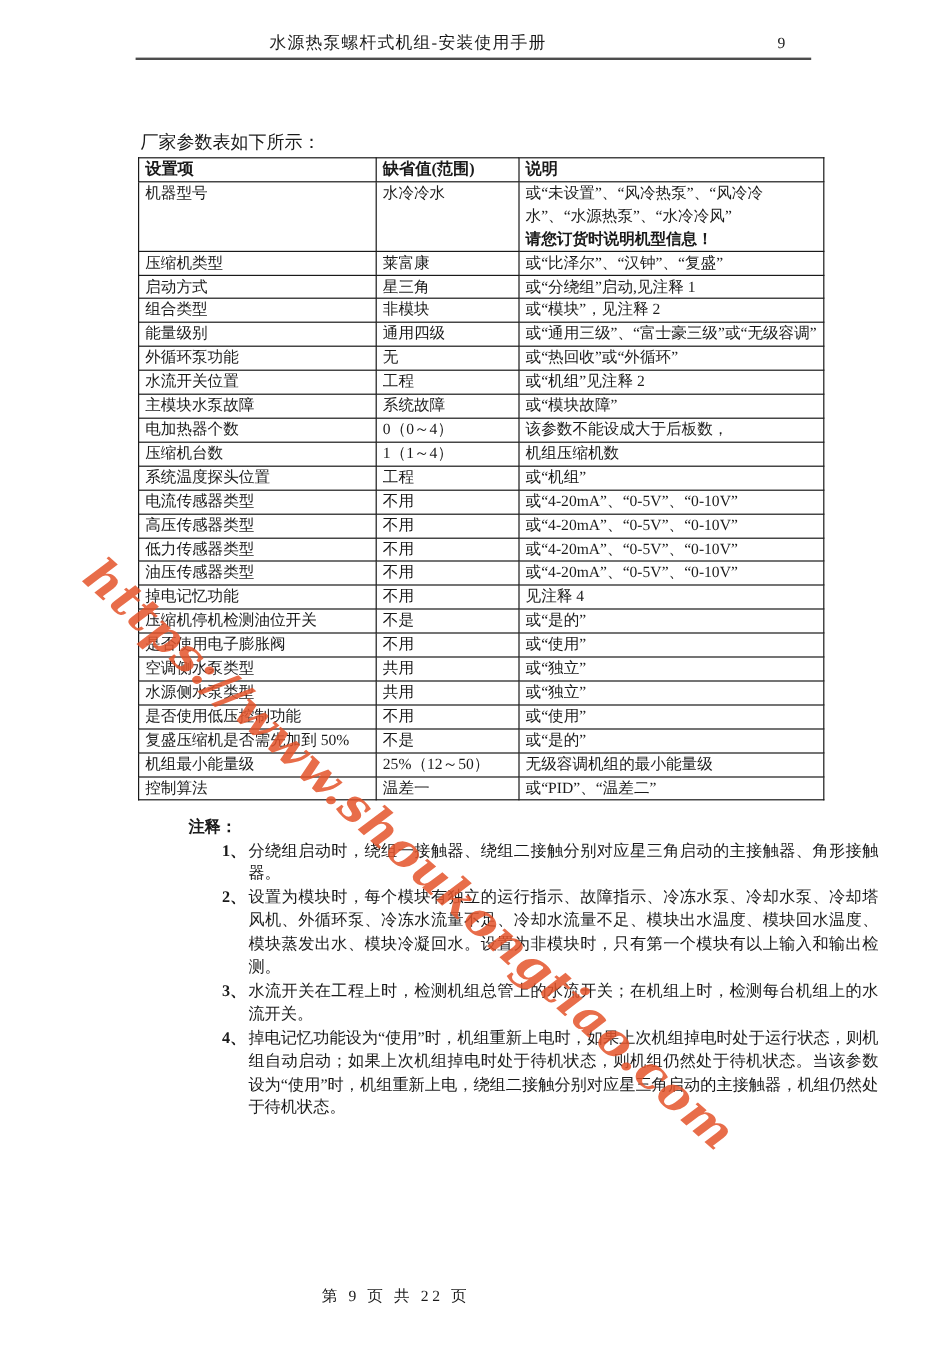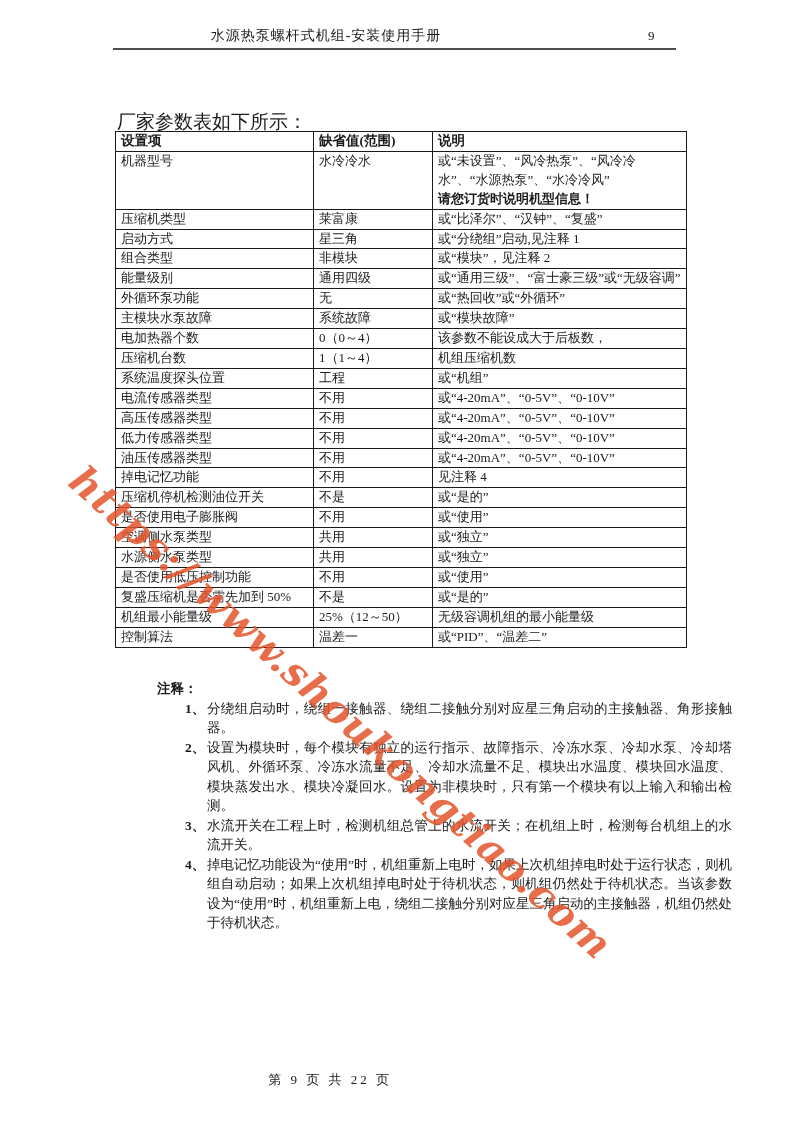--- a/index.html
+++ b/index.html
@@ -17,40 +17,41 @@
     overflow: hidden;
   }
   .page-header-title {
     position: absolute;
     top: 27px;
     left: 0;
     width: 652px;
     text-align: center;
     font-size: 14px;
     letter-spacing: 1px;
+    padding-left: 14px;
   }
   .page-number {
     position: absolute;
     top: 28px;
     left: 648px;
     font-size: 13px;
   }
   .header-rule {
     position: absolute;
     top: 48px;
     left: 113px;
     width: 563px;
     height: 2px;
     background: #4d4d4d;
   }
   .intro-line {
     position: absolute;
     top: 109px;
     left: 117px;
-    font-size: 19px;
+    font-size: 15px;
   }
   .param-table {
     position: absolute;
     top: 131px;
     left: 115px;
     width: 571px;
     border-collapse: collapse;
     table-layout: fixed;
     font-size: 13px;
     border-radius: 24px;
@@ -171,20 +172,25 @@
         </tr>
         <tr>
           <td><span>能量级别</span></td>
           <td><span>通用四级</span></td>
           <td><span>或“通用三级”、“富士豪三级”或“无级容调”</span></td>
         </tr>
         <tr>
           <td><span>外循环泵功能</span></td>
           <td><span>无</span></td>
           <td><span>或“热回收”或“外循环”</span></td>
+        </tr>
+        <tr>
+          <td><span>水流开关位置</span></td>
+          <td><span>工程</span></td>
+          <td><span>或“机组”见注释 2</span></td>
         </tr>
         <tr>
           <td><span>主模块水泵故障</span></td>
           <td><span>系统故障</span></td>
           <td><span>或“模块故障”</span></td>
         </tr>
         <tr>
           <td><span>电加热器个数</span></td>
           <td><span>0（0～4）</span></td>
           <td><span>该参数不能设成大于后板数，</span></td>

